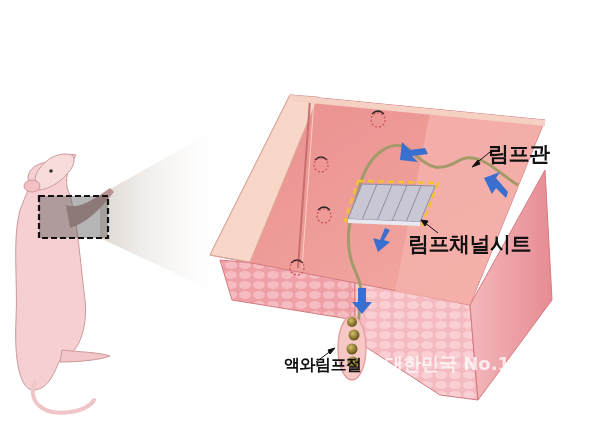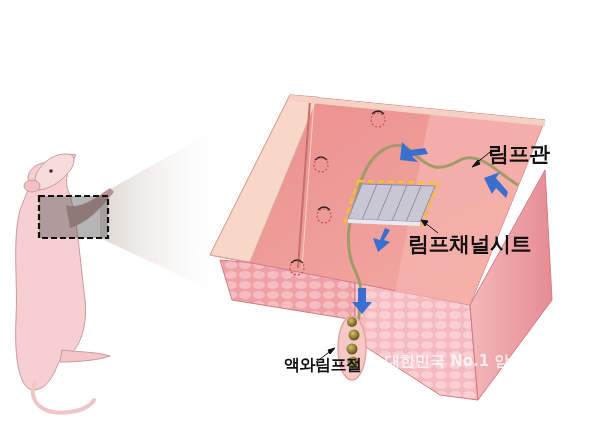--- a/index.html
+++ b/index.html
@@ -2,21 +2,21 @@
 <html><head>
 <meta charset="utf-8">
 <style>
   html, body { margin: 0; padding: 0; background: #ffffff; }
   #canvas { position: relative; width: 600px; height: 427px; overflow: hidden; background: #ffffff; font-family: "DejaVu Sans", sans-serif; }
   svg.art { position: absolute; left: 0; top: 0; }
   .label { position: absolute; font-family: "DejaVu Sans", sans-serif; font-weight: bold; color: #111; white-space: nowrap; letter-spacing: -0.5px; }
   #lbl-vessel { left: 488px; top: 140px; font-size: 21px; }
   #lbl-sheet { left: 408px; top: 230px; font-size: 21px; }
   #lbl-node { left: 236px; top: 355px; font-size: 16px; margin-left: 48px; }
-  #watermark { position: absolute; left: 385px; top: 352px; font-size: 15px; color: rgba(255,255,255,0.75); font-weight: bold; white-space: nowrap; }
+  #watermark { position: absolute; left: 385px; top: 352px; font-size: 18px; color: rgba(255,255,255,0.75); font-weight: bold; white-space: nowrap; }
 </style>
 </head>
 <body>
 
 <div id="canvas">
 <svg class="art" width="600" height="427" viewBox="0 0 600 427" xmlns="http://www.w3.org/2000/svg">
   <defs>
     <linearGradient id="beam" x1="0" y1="0" x2="1" y2="0">
       <stop offset="0" stop-color="#d9d2cc" stop-opacity="0.9"></stop>
       <stop offset="1" stop-color="#ffffff" stop-opacity="0"></stop>

